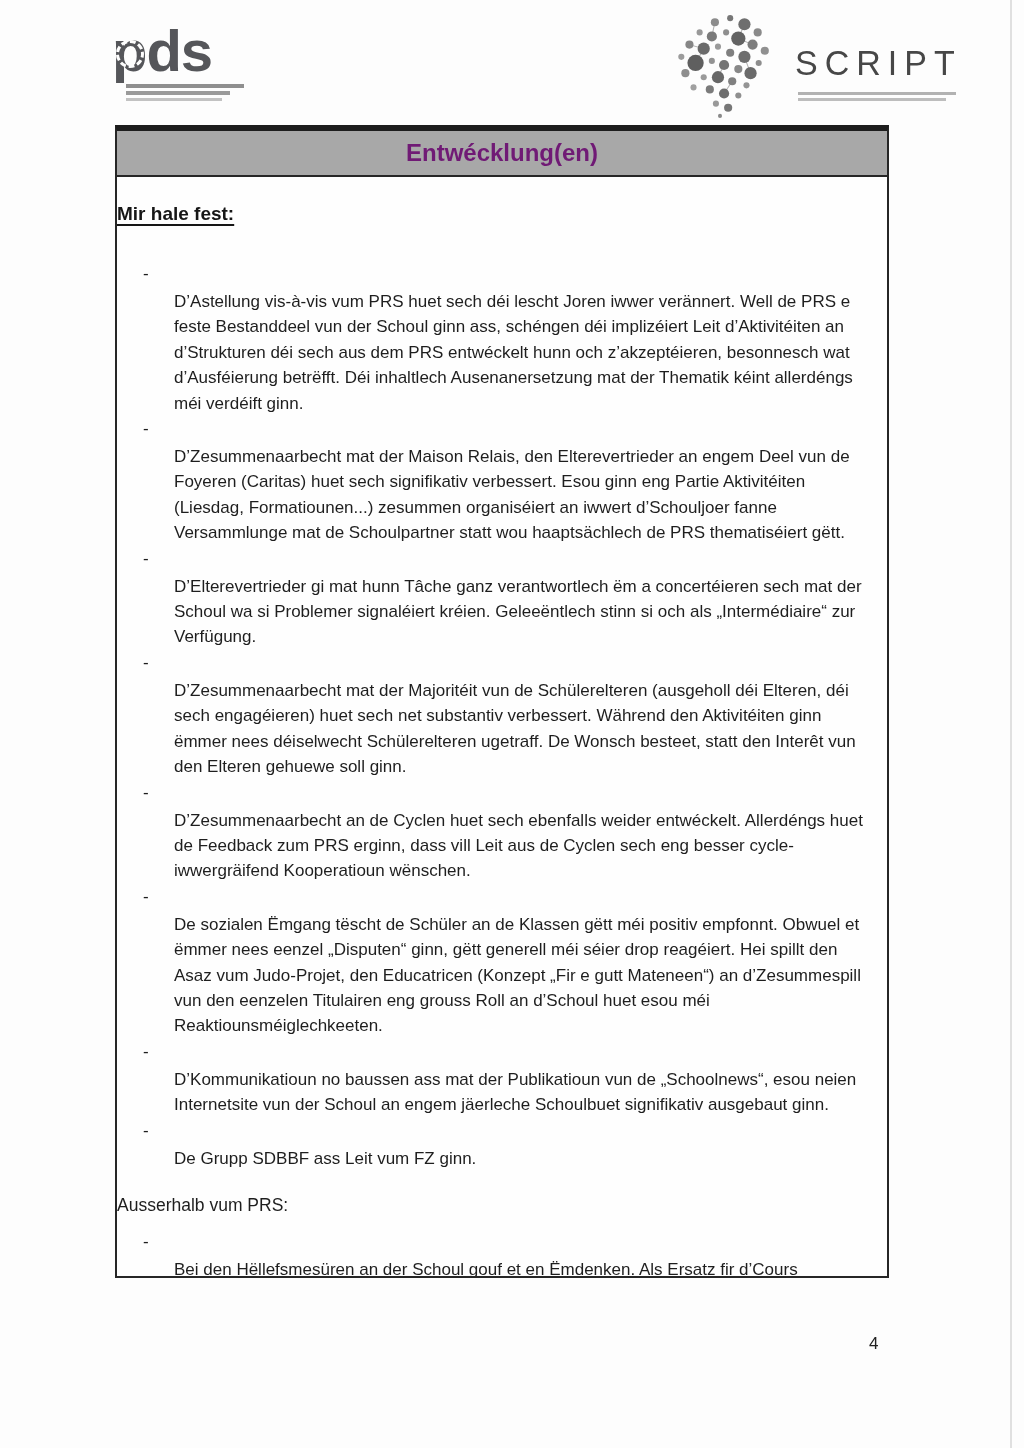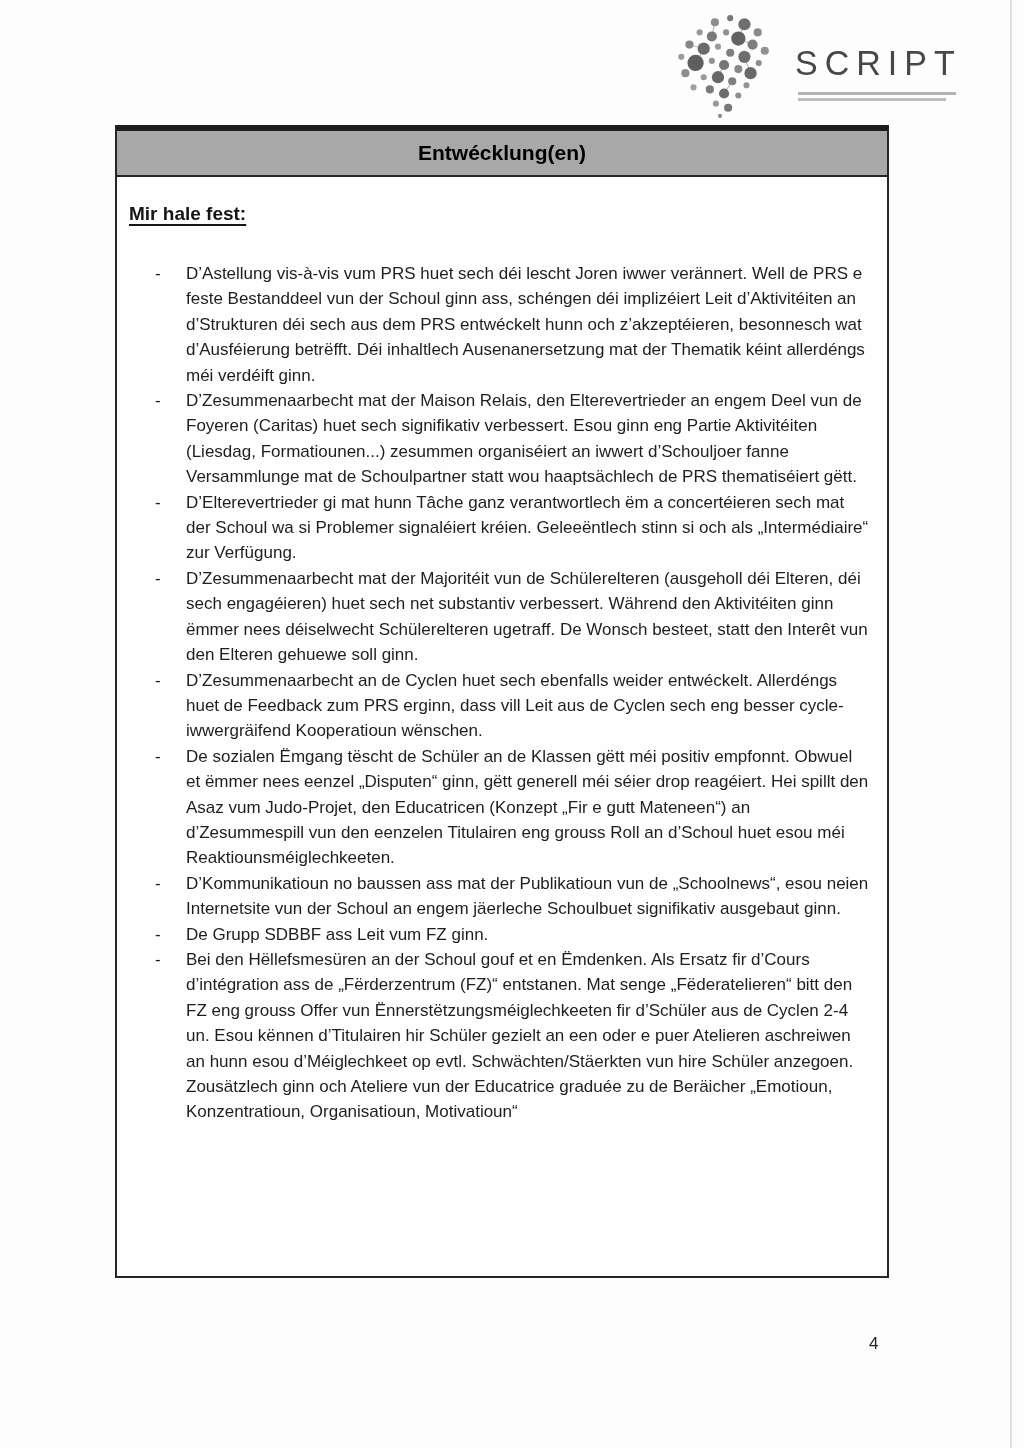--- a/index.html
+++ b/index.html
@@ -42,48 +42,57 @@
   .script-tagline .bar1{width:158px;height:3px;background:#b2b2b2;}
   .script-tagline .bar2{width:148px;height:3px;background:#bdbdbd;}
 
   
   .doc-table{position:absolute;left:115px;top:125px;width:774px;}
   .doc-header{
     box-sizing:border-box;height:52px;
     background:#a8a8a8;
     border:2px solid #262626;border-top:6px solid #1d1d1d;
     display:flex;align-items:center;justify-content:center;
-    color:#000000;font-size:21px;font-weight:bold;
+    color:#701a75;font-size:24px;font-weight:bold;
   }
   .doc-body{
     box-sizing:border-box;height:1101px;
     background:#fefefe;
     border:2px solid #262626;border-top:none;
-    padding:26px 14px 4px 12px;
+    padding:26px 14px 4px 0;
     overflow:hidden;
   }
   .doc-title{
     font-size:19px;font-weight:bold;color:#161616;
     text-decoration:underline;text-decoration-thickness:2px;text-underline-offset:4px;
     margin:0 0 36px 0;
   }
   .sec-heading{font-size:17.5px;margin:0 0 13px 0;}
   .sec-heading.second{margin-top:24px;}
   .bullet{display:flex;padding-left:26px;}
   .bullet .dash{flex:0 0 31px;font-size:17px;line-height:25.4px;}
-  .bullet .btext{flex:1;font-size:17px;line-height:25.4px;padding-right:2px;}
+  .bullet .btext{flex:1;font-size:17px;line-height:25.4px;padding-right:2px;margin-top:28px;}
 
   
   .pagenum{position:absolute;left:869px;top:1334px;font-size:17px;color:#222;}
 </style>
 </head>
 <body>
 
 <div class="sheet">
 
+  <div class="pds-logo">
+    <div class="pds-text">pds</div>
+    <div class="pds-ring"></div>
+    <div class="pds-tagline">
+      <div class="bar1"></div>
+      <div class="bar2"></div>
+      <div class="bar3"></div>
+    </div>
+  </div>
 
   <svg class="script-dots" width="130" height="112" viewBox="0 0 120 110">
     <g stroke="#b0b0b0" stroke-width="1">
       <line x1="55" y1="12" x2="52" y2="26"></line>
         <line x1="84" y1="14" x2="78" y2="28"></line>
       <line x1="78" y1="28" x2="92" y2="34"></line>
         <line x1="44" y1="38" x2="36" y2="52"></line>
       <line x1="64" y1="54" x2="58" y2="66"></line>
         <line x1="72" y1="70" x2="64" y2="82"></line>
       <line x1="90" y1="62" x2="84" y2="46"></line>
@@ -165,20 +174,21 @@
       </div>
       <div class="bullet">
         <span class="dash">-</span>
         <span class="btext">D’Kommunikatioun no baussen ass mat der Publikatioun vun de „Schoolnews“, esou neien Internetsite vun der Schoul an engem jäerleche Schoulbuet signifikativ ausgebaut ginn.</span>
       </div>
       <div class="bullet">
         <span class="dash">-</span>
         <span class="btext">De Grupp SDBBF ass Leit vum FZ ginn.</span>
       </div>
 
+      <p class="sec-heading second">Ausserhalb vum PRS:</p>
 
       <div class="bullet">
         <span class="dash">-</span>
         <span class="btext">Bei den Hëllefsmesüren an der Schoul gouf et en Ëmdenken. Als Ersatz fir d’Cours d’intégration ass de „Fërderzentrum (FZ)“ entstanen. Mat senge „Fëderatelieren“ bitt den FZ eng grouss Offer vun Ënnerstëtzungsméiglechkeeten fir d’Schüler aus de Cyclen 2-4 un. Esou kënnen d’Titulairen hir Schüler gezielt an een oder e puer Atelieren aschreiwen an hunn esou d’Méiglechkeet op evtl. Schwächten/Stäerkten vun hire Schüler anzegoen. Zousätzlech ginn och Ateliere vun der Educatrice graduée zu de Beräicher „Emotioun, Konzentratioun, Organisatioun, Motivatioun“</span>
       </div>
 
     </div>
   </div>
 
   <div class="pagenum">4</div>

